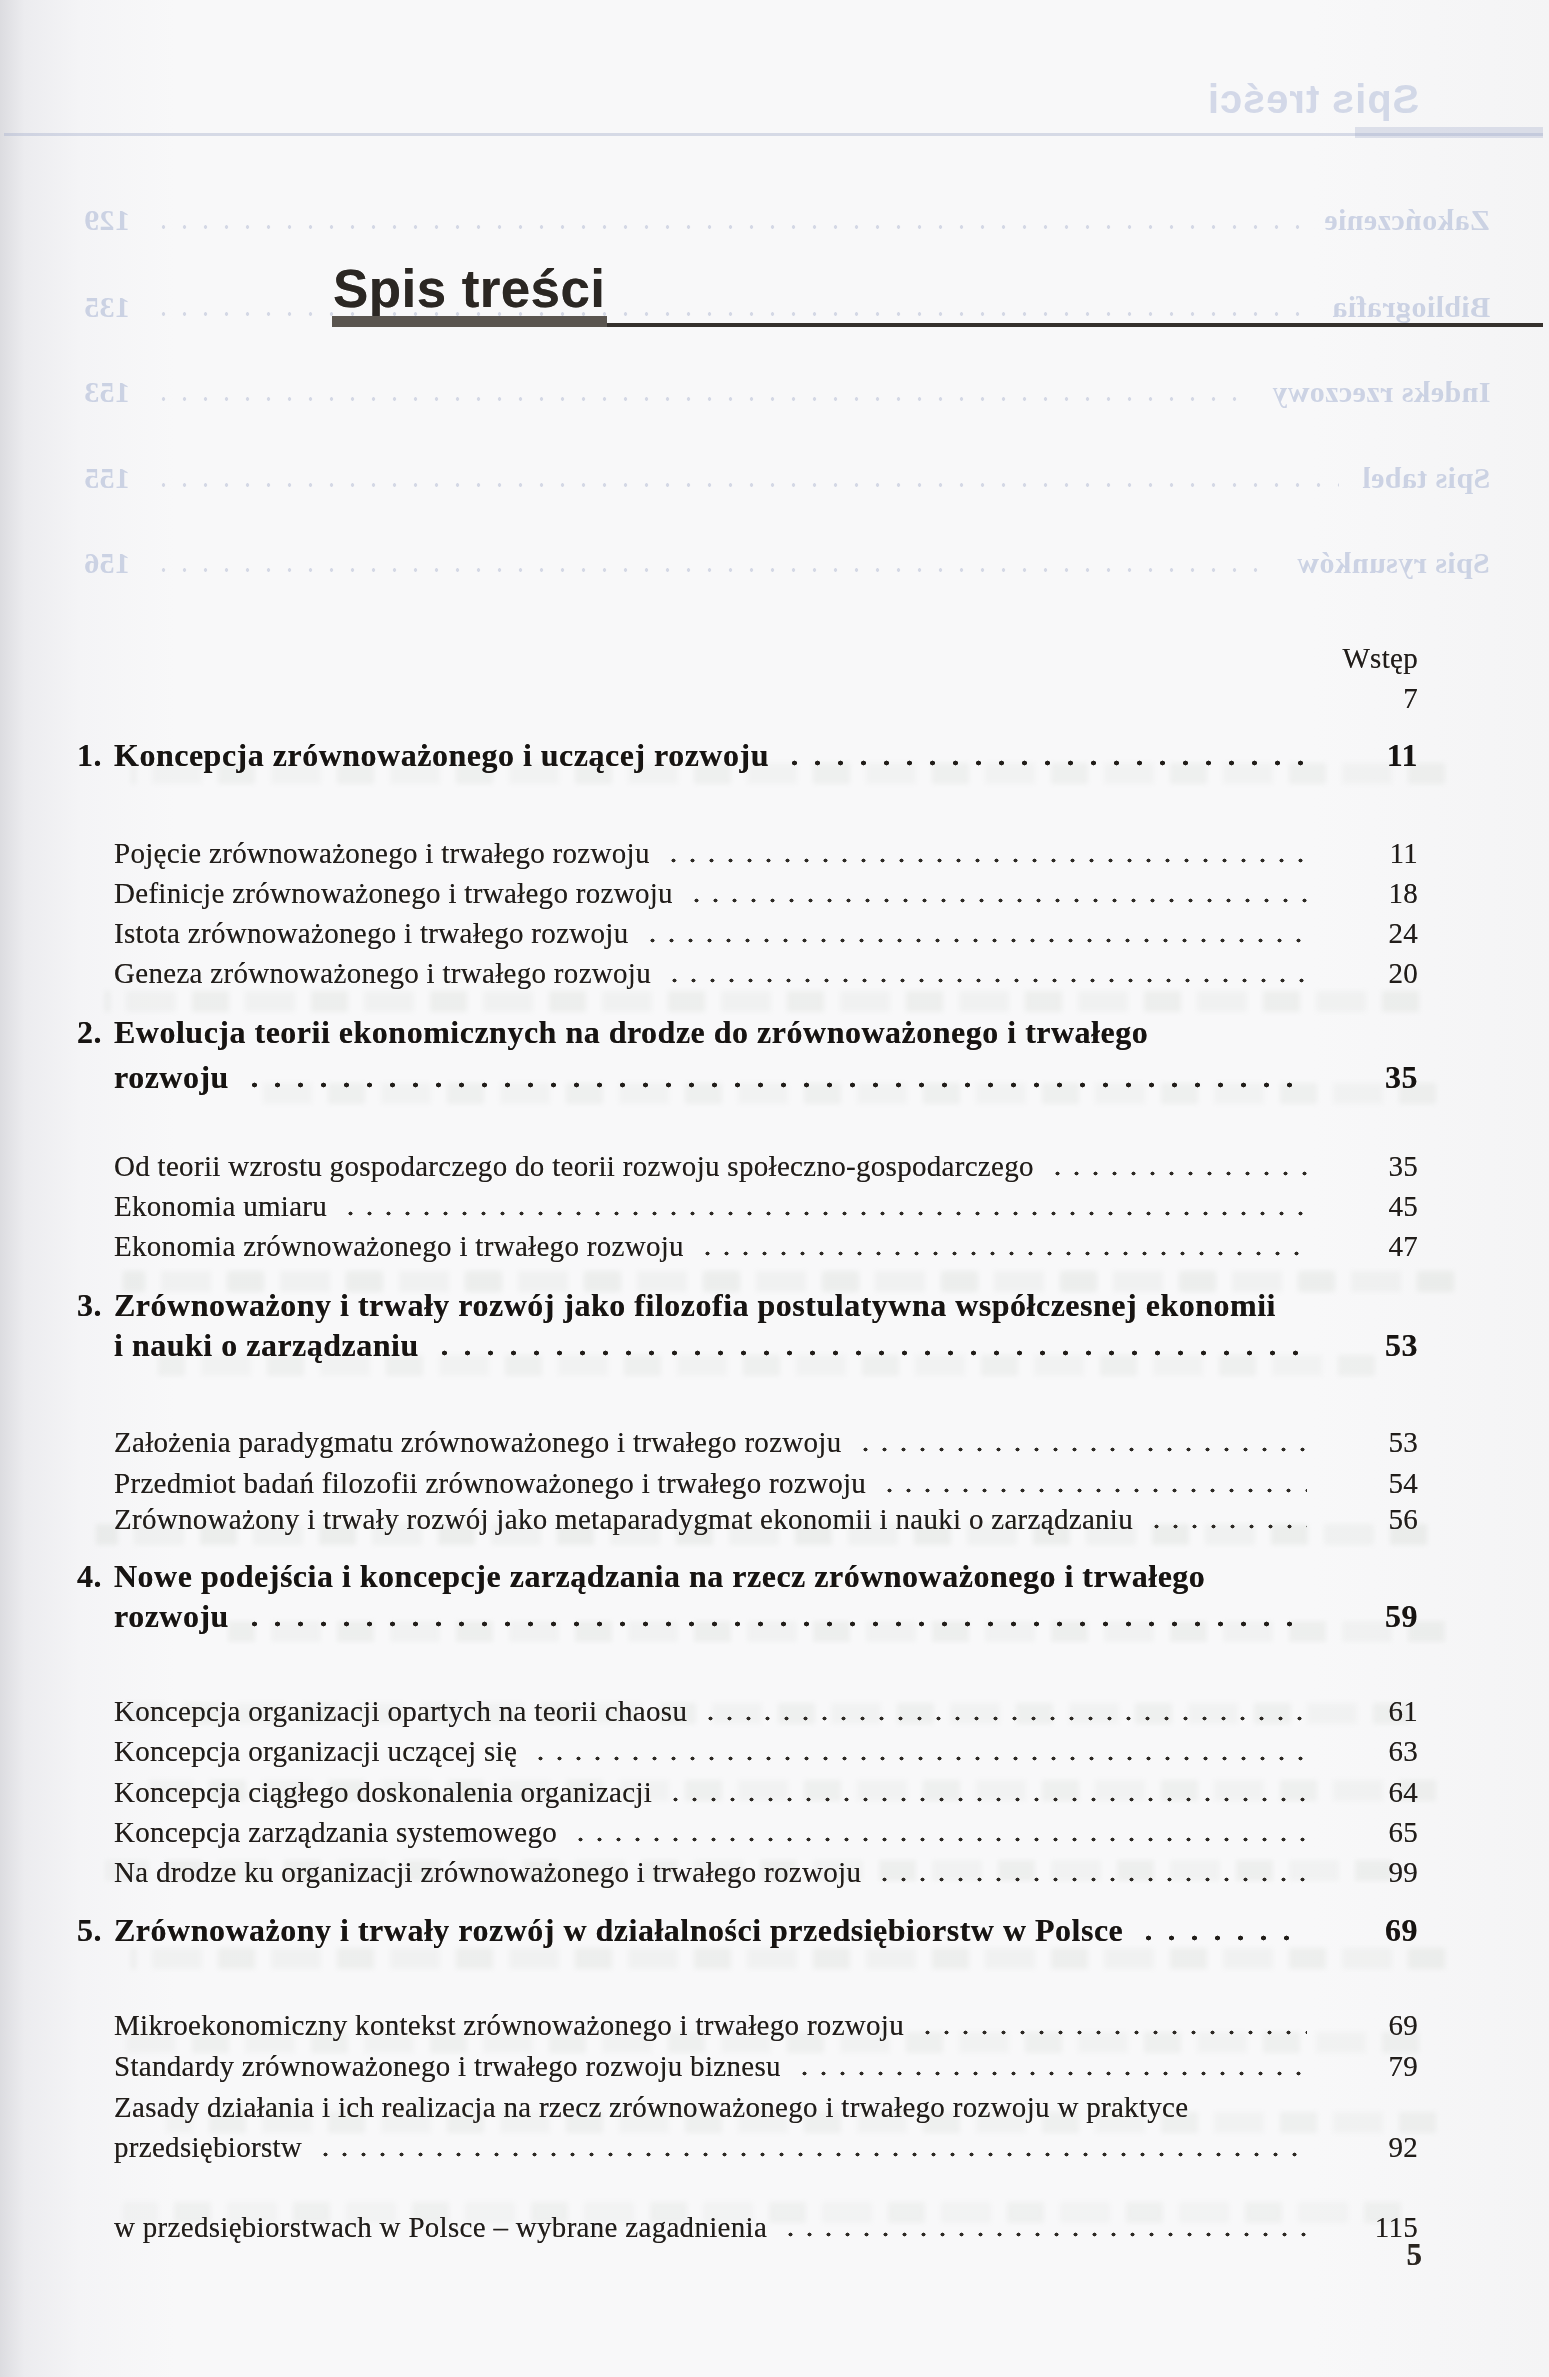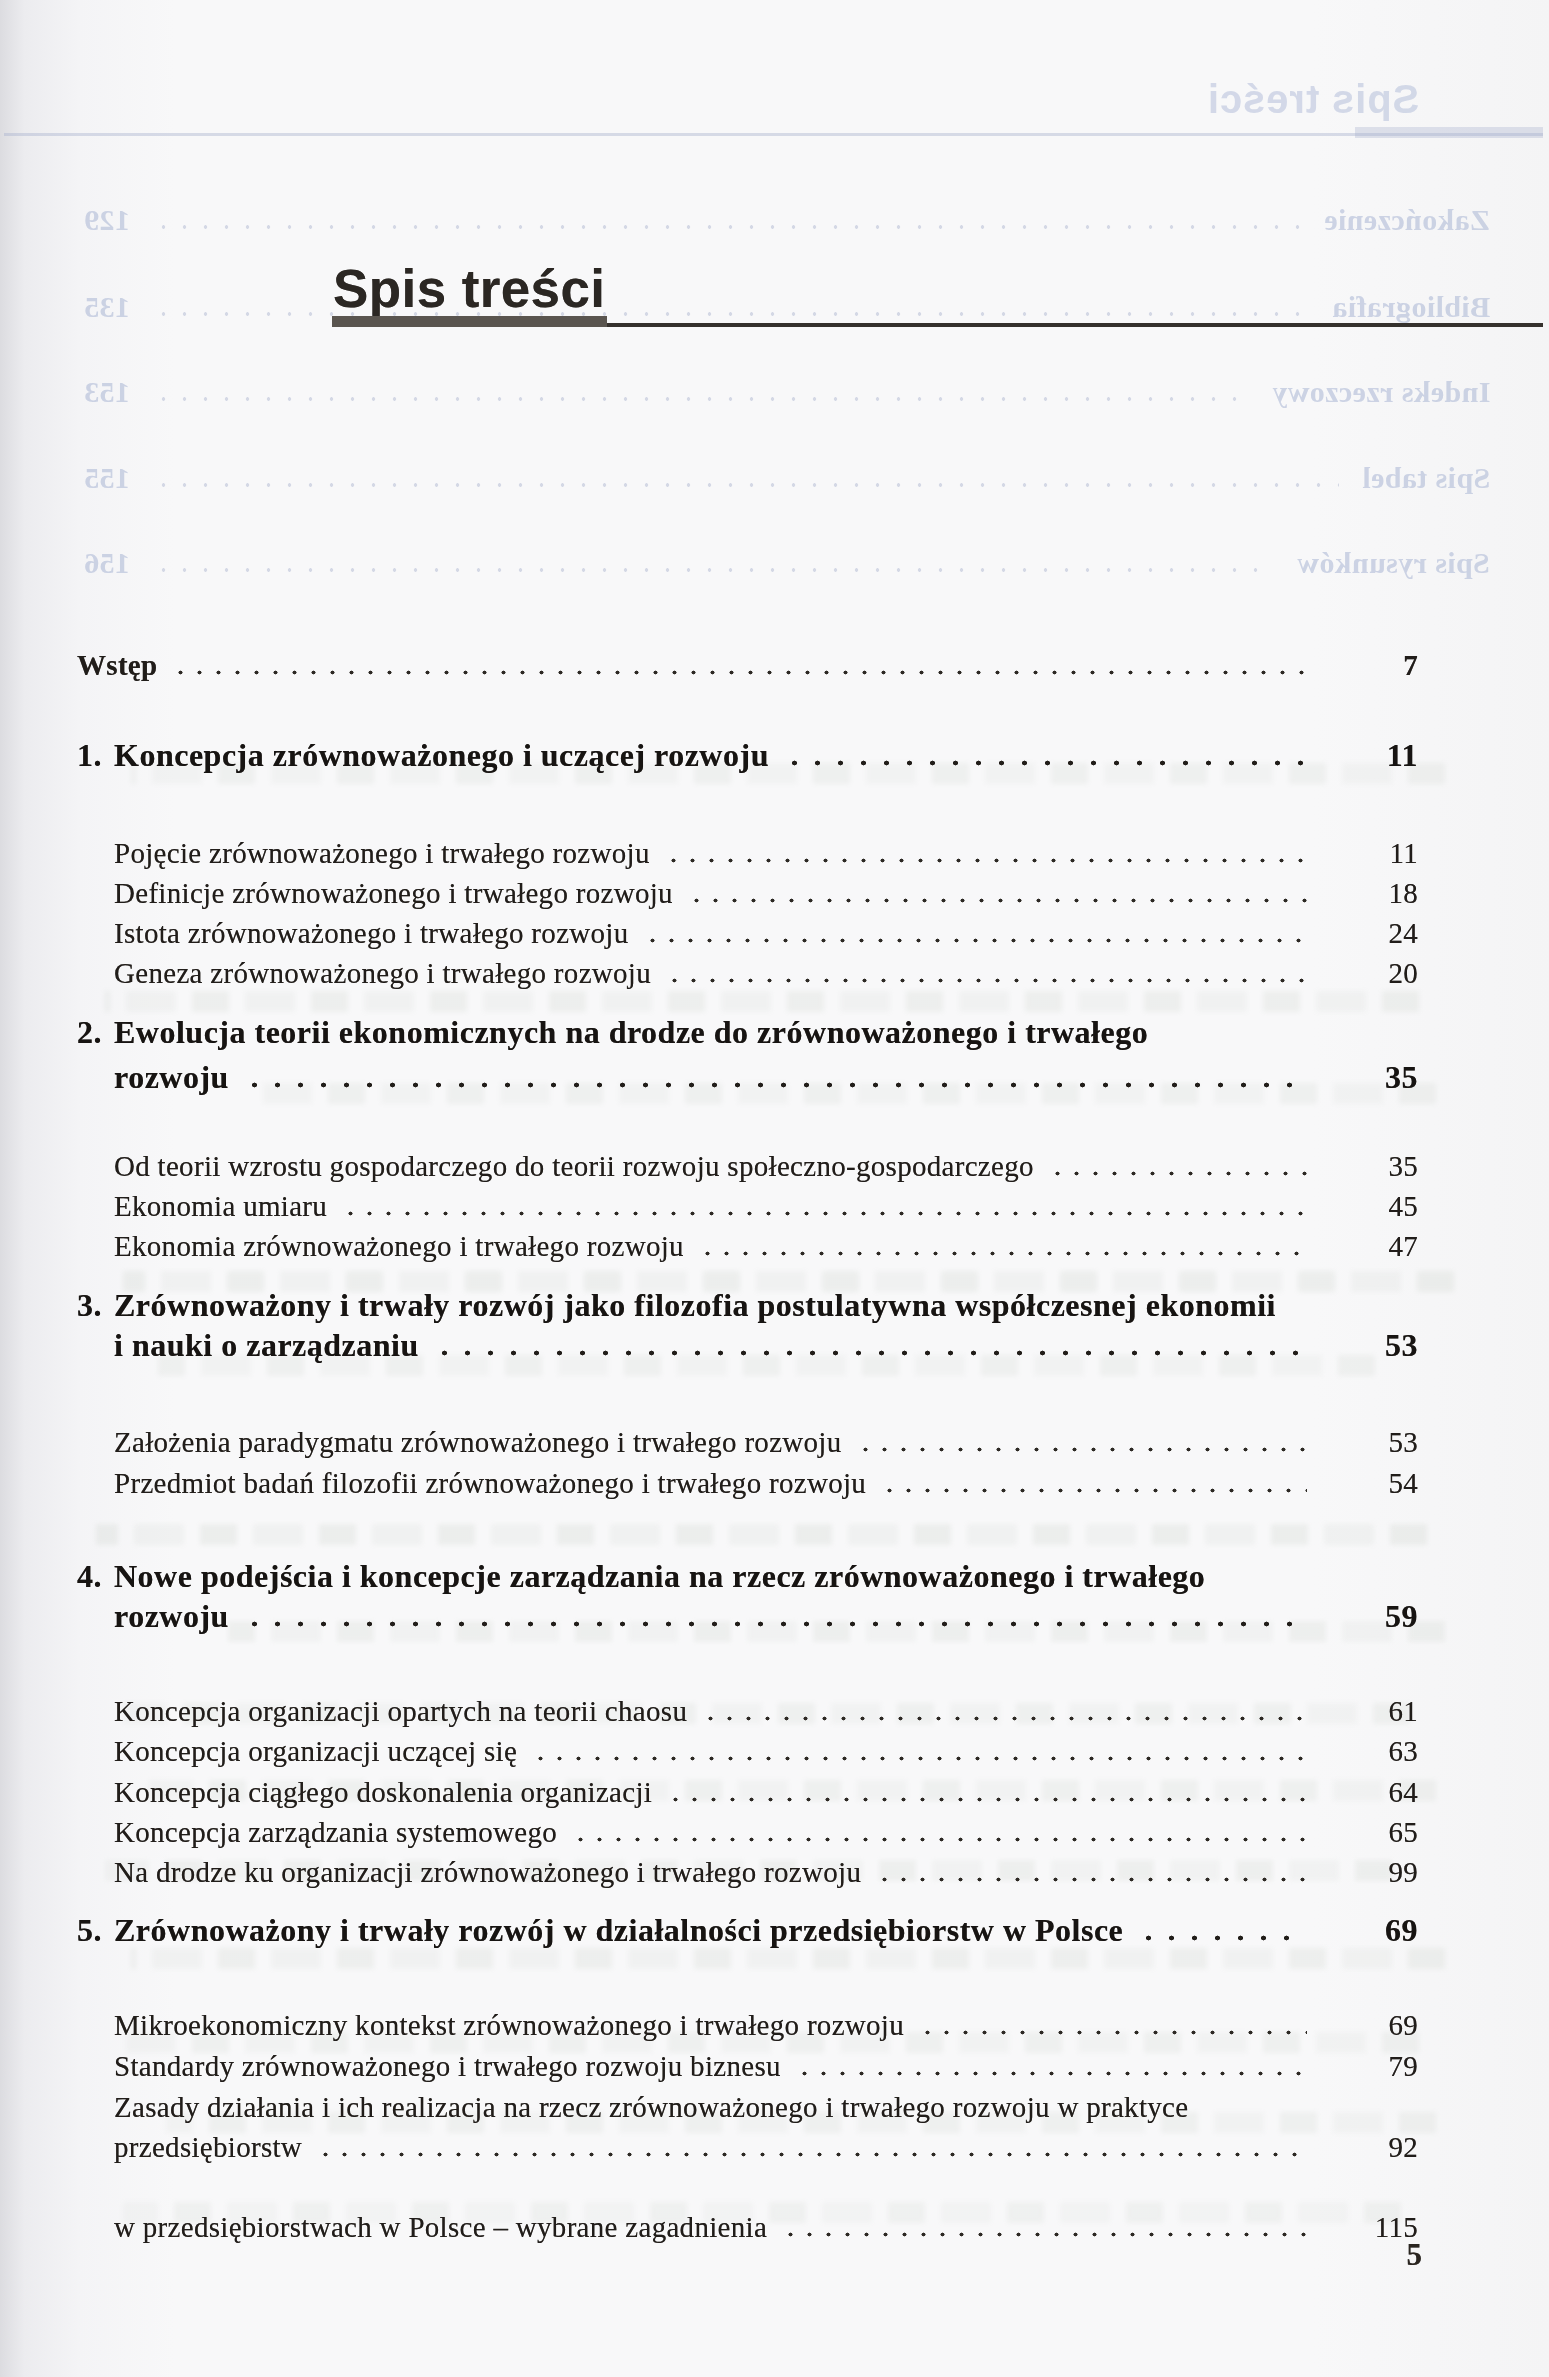--- a/index.html
+++ b/index.html
@@ -56,21 +56,21 @@
     display:flex;align-items:flex-end;
     text-shadow:0 0 0.4px rgba(35,30,25,.65);
   }
   .row .label{white-space:nowrap;}
   .row .leader{
     flex:1;min-width:0;height:5.3px;margin:0 30px 7px 14px;
     background-image:radial-gradient(circle, #2d2924 1.8px, transparent 2.3px);
     background-size:19px 5.3px;background-repeat:repeat-x;background-position:left center;
   }
   .row .num{width:81px;text-align:right;flex:none;}
-  .row.bold{font-weight:bold;}
+  .row.bold{font-weight:normal;flex-direction:column;}
   .row.heading{font-weight:bold;font-size:32px;letter-spacing:0.5px;color:#171412;}
   .row.heading .leader{height:6.1px;margin-bottom:7.9px;background-image:radial-gradient(circle, #221e1a 2.3px, transparent 2.7px);background-size:23px 6.1px;}
   .row .secno{position:absolute;left:0;top:auto;}
   .row .indent{margin-left:37px;}
   .row.sub{left:37px;margin-top:36px;}
   .pageno{
     position:absolute;right:128px;top:2237px;
     font-size:31px;font-weight:bold;color:#2a2520;
     text-shadow:0 0 0.4px rgba(35,30,25,.65);
   }
@@ -203,20 +203,25 @@
     <div class="row sub" style="top:1383px">
       <span class="label">Założenia paradygmatu zrównoważonego i trwałego rozwoju</span>
       <span class="leader"></span>
       <span class="num">53</span>
     </div>
     <div class="row sub" style="top:1424px">
       <span class="label">Przedmiot badań filozofii zrównoważonego i trwałego rozwoju</span>
       <span class="leader"></span>
       <span class="num">54</span>
     </div>
+    <div class="row sub" style="top:1460px">
+      <span class="label">Zrównoważony i trwały rozwój jako metaparadygmat ekonomii i nauki o zarządzaniu</span>
+      <span class="leader"></span>
+      <span class="num">56</span>
+    </div>
 
     <div class="row heading" style="top:1555px">
       <span class="secno">4.</span>
       <span class="label indent">Nowe podejścia i koncepcje zarządzania na rzecz zrównoważonego i trwałego</span>
     </div>
     <div class="row heading" style="top:1595px">
       <span class="label indent">rozwoju</span>
       <span class="leader"></span>
       <span class="num">59</span>
     </div>

